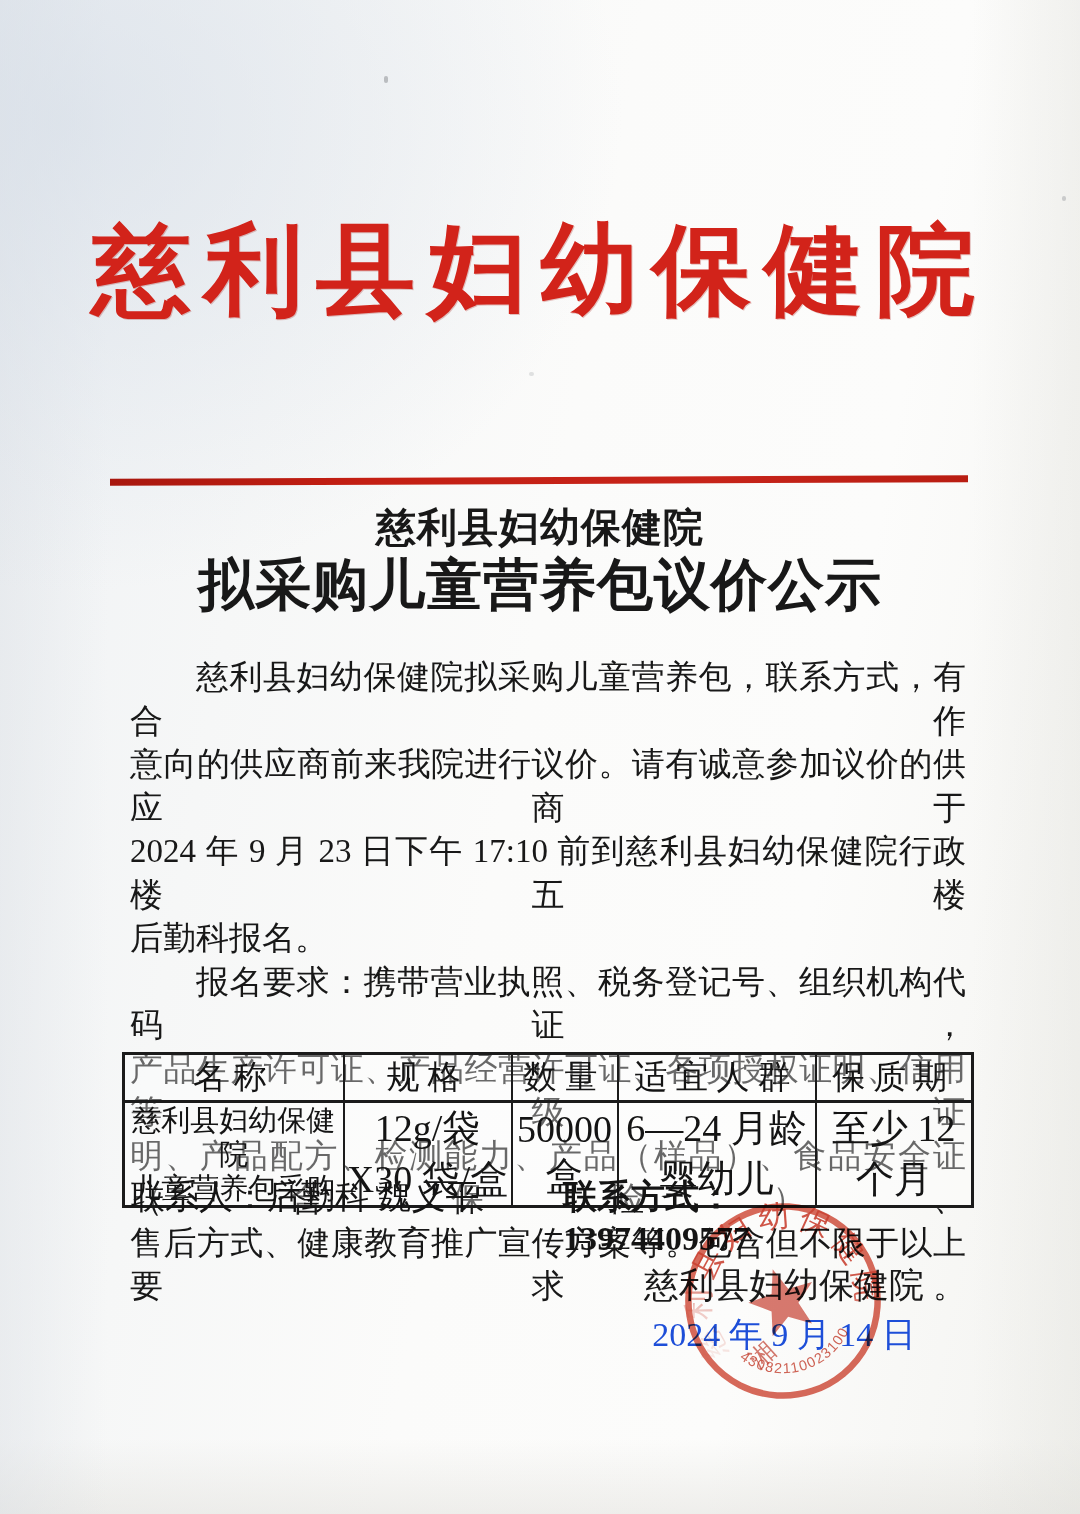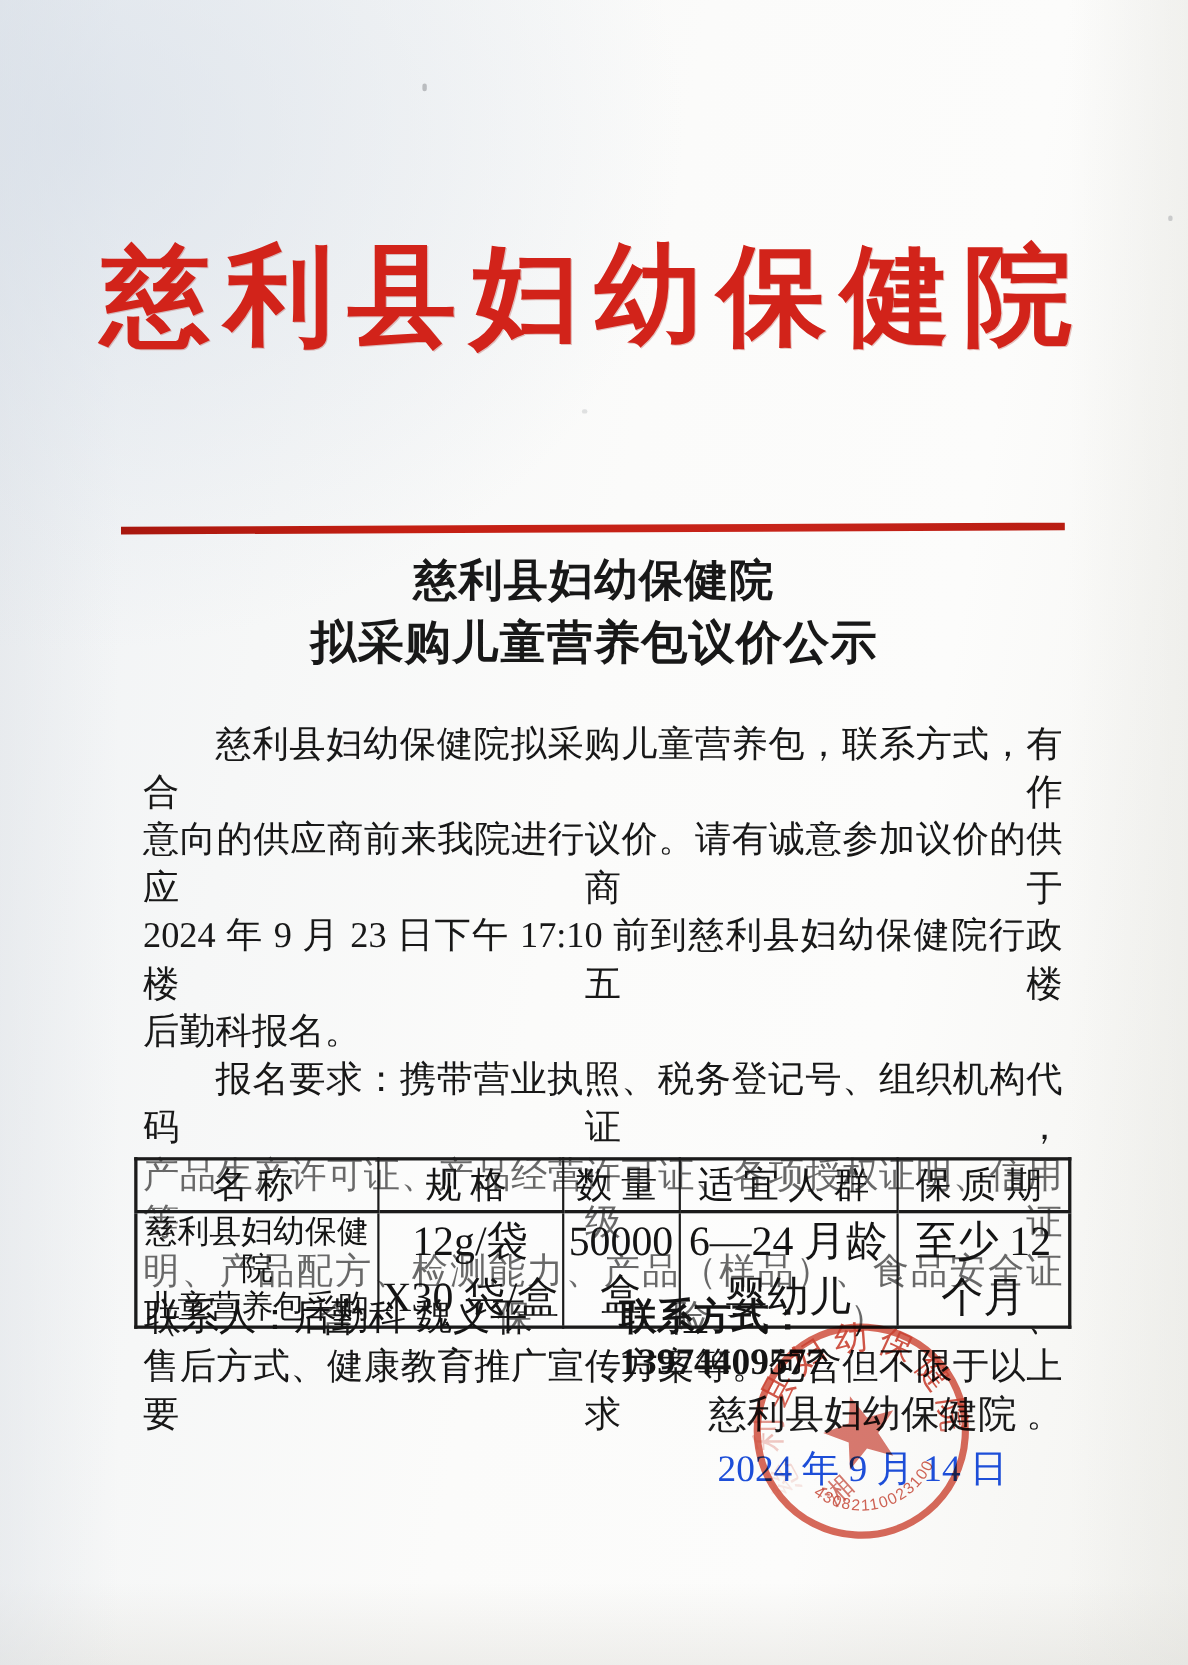--- a/index.html
+++ b/index.html
@@ -23,21 +23,21 @@
   .red-rule{
     position:absolute;top:477px;left:110px;width:858px;height:7px;
     background:linear-gradient(90deg,#a8170e,#c41f13 30%,#c7241a 70%,#b91d12);
     transform:rotate(-0.25deg);
   }
   .doc-title{
     position:absolute;top:499px;left:0;width:100%;text-align:center;
     font-family:"Liberation Serif","DejaVu Serif",serif;font-weight:bold;color:#181818;
   }
   .doc-title .t1{font-size:40px;line-height:57px;letter-spacing:1px;}
-  .doc-title .t2{font-size:42px;line-height:58px;letter-spacing:1px;}
+  .doc-title .t2{font-size:56px;line-height:58px;letter-spacing:1px;}
 
   .body-text{
     position:absolute;top:656px;left:130px;width:836px;
     font-size:33px;line-height:43.5px;color:#181818;
   }
   .jline{text-align:justify;text-align-last:justify;}
   .lline{text-align:center;text-align-last:left;}
   .ind{text-indent:66px;}
 
   table.demand{

